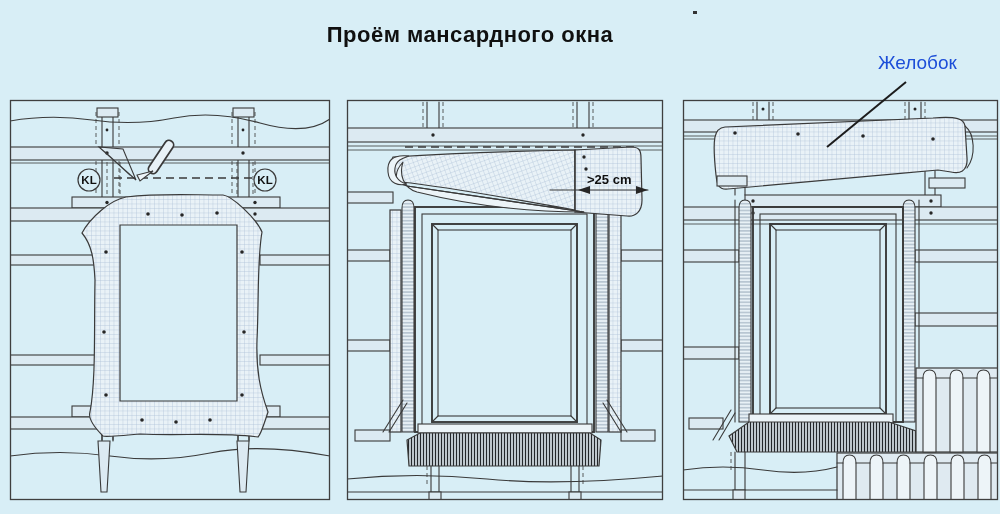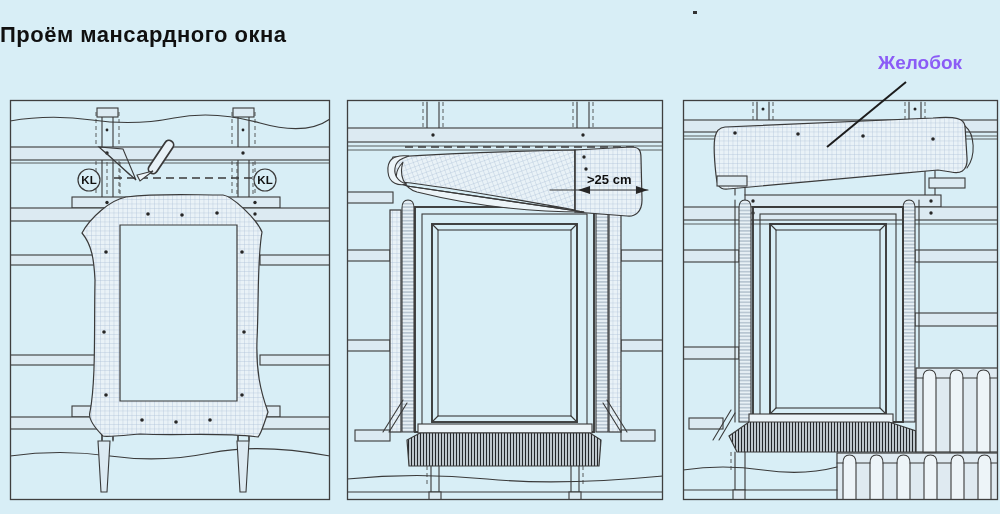--- a/index.html
+++ b/index.html
@@ -1,20 +1,20 @@
 <!DOCTYPE html>
 <html><head>
 <meta charset="utf-8">
 <style>
   html,body{margin:0;padding:0;}
   .stage{position:relative;width:1000px;height:514px;background:#d8eef6;overflow:hidden;
          font-family:"Liberation Sans",sans-serif;}
-  .title{position:absolute;top:22px;left:0;width:940px;
+  .title{position:absolute;top:22px;left:0;width:940px;text-align:center;
          font-size:22px;font-weight:bold;color:#101010;letter-spacing:.5px;}
-  .callout{position:absolute;top:52px;left:878px;font-size:19px;font-weight:bold;color:#8b5cf6;}
+  .callout{position:absolute;top:52px;left:878px;font-size:19px;font-weight:normal;color:#1d4ed8;}
   svg{position:absolute;top:0;left:0;}
   .s  {stroke:#3a3a3a;fill:none;stroke-width:1.1;stroke-linecap:round;}
   .sT {stroke:#3a3a3a;fill:none;stroke-width:.8;}
   .s2 {stroke:#3a3a3a;fill:none;stroke-width:1.9;}
   .w  {fill:#dceaf2;stroke:#3a3a3a;stroke-width:1.1;}
   .m  {fill:url(#grid);stroke:#3a3a3a;stroke-width:1.2;}
   .mr {fill:url(#gridR);stroke:#3a3a3a;stroke-width:1.2;}
   .u  {fill:#ecf4f8;stroke:#3a3a3a;stroke-width:1.1;}
   .tile{fill:#edf4f8;stroke:#3a3a3a;stroke-width:1.1;}
   .tbase{fill:#dfeaf1;stroke:#3a3a3a;stroke-width:1.2;}

